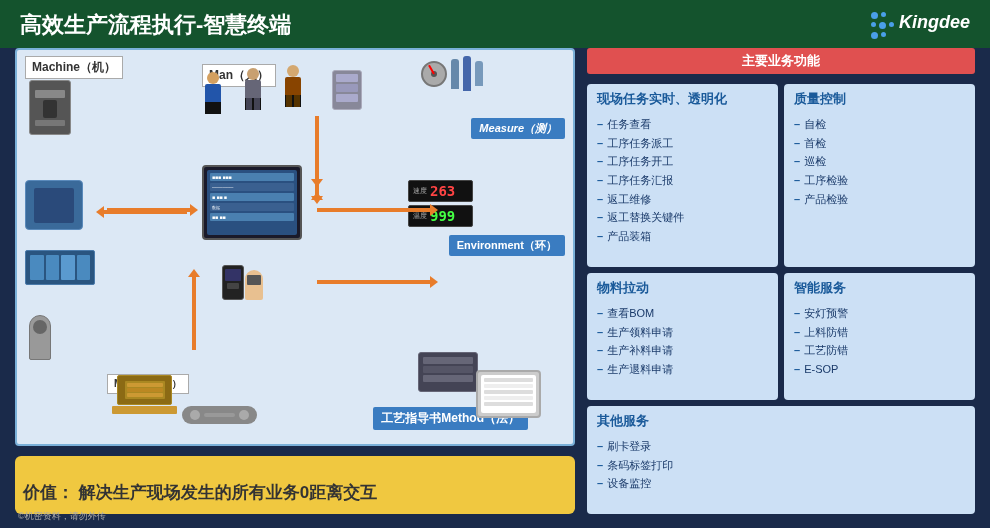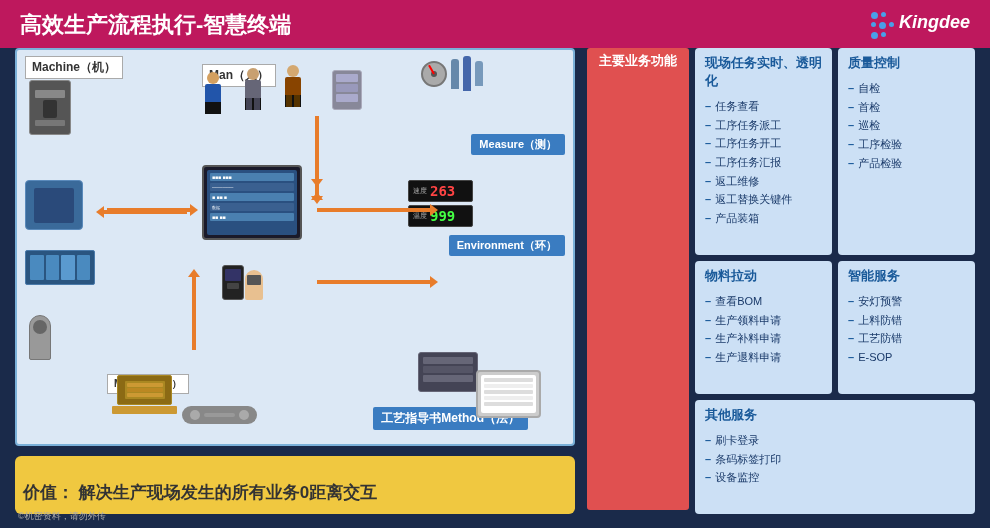--- a/index.html
+++ b/index.html
@@ -7,21 +7,21 @@
       width: 990px;
       height: 528px;
       background: #1a2a4a;
       font-family: 'Microsoft YaHei', SimHei, sans-serif;
       overflow: hidden;
       position: relative;
     }
 
     
     .header {
-      background: #be185d;
+      background: #14532d;
       padding: 10px 20px 8px 20px;
       display: flex;
       justify-content: space-between;
       align-items: center;
     }
     .header-title {
       color: white;
       font-size: 22px;
       font-weight: bold;
     }
@@ -100,21 +100,21 @@
     
     .side-label {
       position: absolute;
       background: #3a7cc1;
       color: white;
       padding: 3px 8px;
       font-size: 11px;
       font-weight: bold;
       border-radius: 2px;
     }
-    .measure-label { top: 84px; right: 8px; }
+    .measure-label { top: 68px; right: 8px; font-style: italic; }
     .environment-label { top: 185px; right: 8px; }
     .method-label { bottom: 12px; right: 50px; }
 
     
     .tablet-device {
       position: absolute;
       left: 185px;
       top: 115px;
       width: 100px;
       height: 75px;
@@ -213,21 +213,21 @@
       bottom: 5px;
       left: 18px;
       font-size: 9px;
       color: #aaa;
     }
 
     
     .right-panel {
       flex: 1;
       display: flex;
-      flex-direction: row;
+      flex-direction: column;
       gap: 6px;
     }
 
     .panel-header {
       background: #e05050;
       color: white;
       font-size: 13px;
       font-weight: bold;
       padding: 4px 12px;
       border-radius: 3px;

